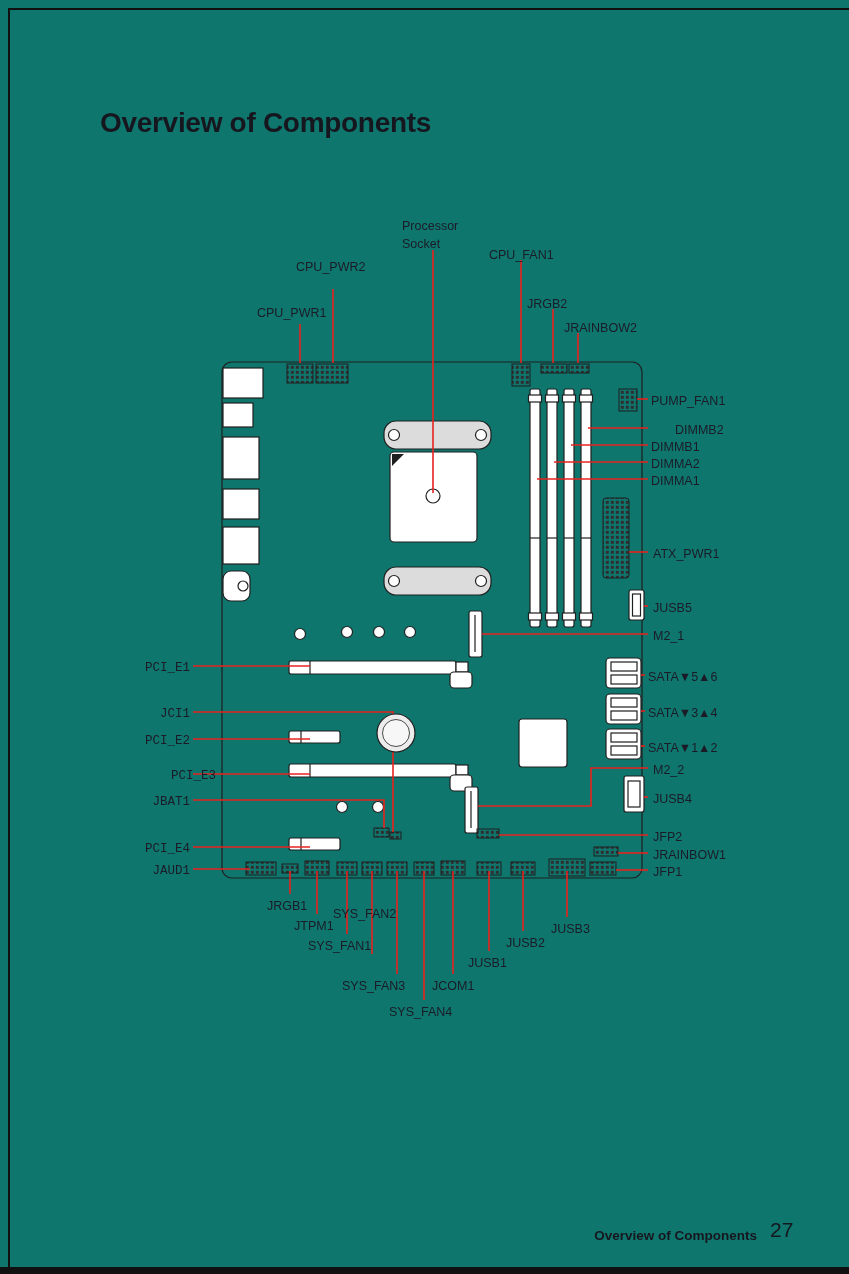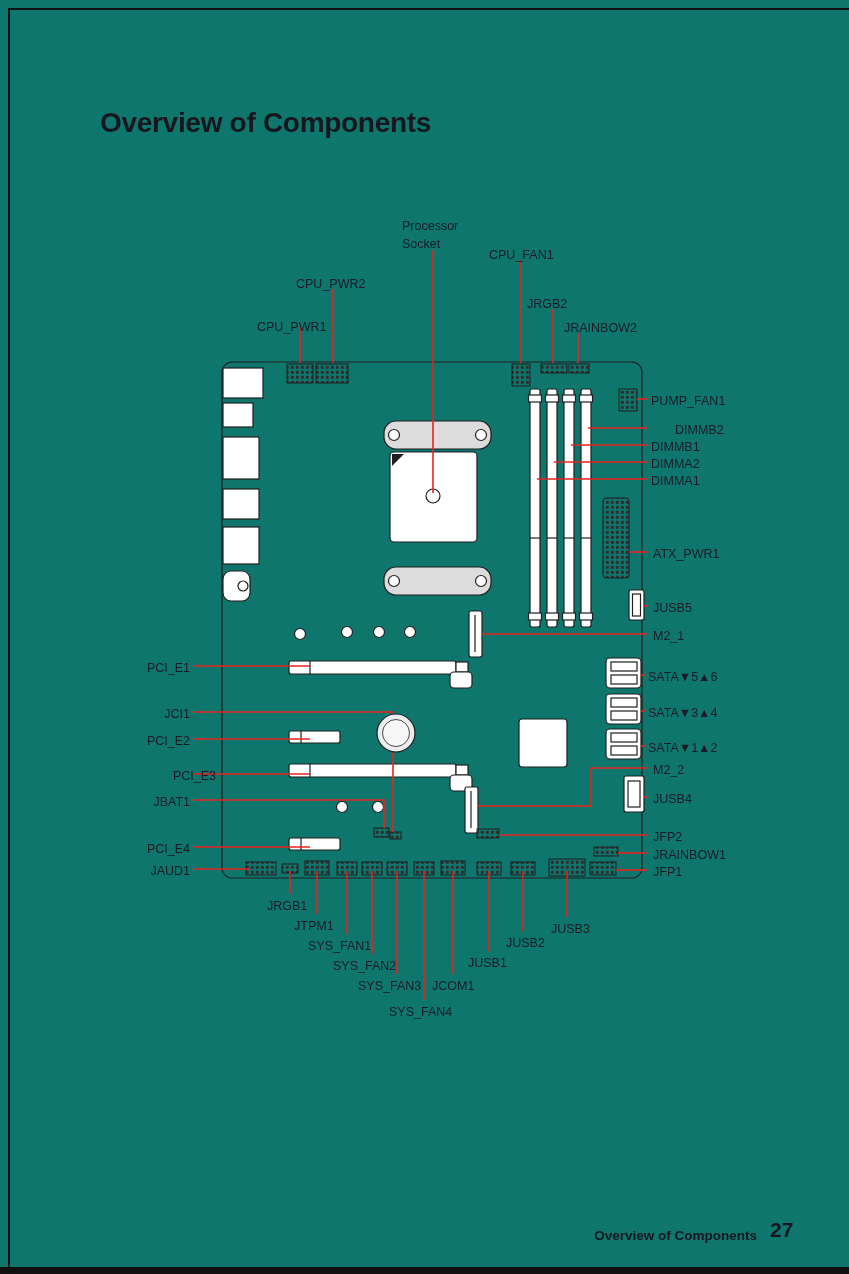--- a/index.html
+++ b/index.html
@@ -12,30 +12,30 @@
   .frame-bottom { position:absolute; left:0;    top:1267px; width:849px; height:7px;    background:#101010; }
 
   .title {
     position:absolute; left:100px; top:88px;
     font-size:28px; font-weight:bold; color:#16161e; letter-spacing:-0.3px;
   }
   .lbl {
     position:absolute; font-size:12.5px; color:#1b1b27;
     white-space:nowrap; line-height:18px;
   }
-  .lbl.right-align { text-align:right; }
+  .lbl.right-align { text-align:right;font-family:Liberation Mono, monospace; }
   .lbl.wrap { white-space:normal; width:72px; }
 
   .footer-section {
     position:absolute; top:1228px; right:92px;
     font-size:13.5px; font-weight:bold; color:#16161e;
   }
   .footer-page {
     position:absolute; left:770px; top:1218px;
-    font-size:21px; font-weight:bold; color:#16161e;
+    font-size:21px; font-weight:normal; color:#16161e;
   }
 
   svg.diagram { position:absolute; left:0; top:0; }
   .bl  { fill:#ffffff; stroke:#1f1f1f; stroke-width:1.2; }
   .bln { fill:none;    stroke:#1f1f1f; stroke-width:1.2; }
   .gray{ fill:#dcdcdc; stroke:#1f1f1f; stroke-width:1.2; }
   .hdr { stroke:#1f1f1f; stroke-width:1; }
   .redl{ fill:none; stroke:#e8231f; stroke-width:1.6; }
 </style>
 </head>
@@ -234,22 +234,22 @@
     </g>
 
     <g>
       <circle cx="396" cy="733" r="19" fill="#ececec" stroke="#1f1f1f" stroke-width="1.2"></circle>
       <circle cx="396" cy="733" r="13.5" fill="#f7f7f7" stroke="#1f1f1f" stroke-width="0.8"></circle>
     </g>
   </svg>
 
   <div class="lbl wrap" style="left:402px;top:217px">Processor Socket</div>
   <div class="lbl" style="left:489px;top:246px">CPU_FAN1</div>
-  <div class="lbl" style="left:296px;top:275px">CPU_PWR2</div>
-  <div class="lbl" style="left:257px;top:318px">CPU_PWR1</div>
+  <div class="lbl" style="left:296px;top:258px">CPU_PWR2</div>
+  <div class="lbl" style="left:257px;top:304px">CPU_PWR1</div>
   <div class="lbl" style="left:527px;top:295px">JRGB2</div>
   <div class="lbl" style="left:564px;top:319px">JRAINBOW2</div>
 
   <div class="lbl" style="left:651px;top:392px">PUMP_FAN1</div>
   <div class="lbl" style="left:675px;top:421px">DIMMB2</div>
   <div class="lbl" style="left:651px;top:438px">DIMMB1</div>
   <div class="lbl" style="left:651px;top:455px">DIMMA2</div>
   <div class="lbl" style="left:651px;top:472px">DIMMA1</div>
   <div class="lbl" style="left:653px;top:545px">ATX_PWR1</div>
   <div class="lbl" style="left:653px;top:599px">JUSB5</div>
@@ -267,22 +267,22 @@
   <div class="lbl right-align" style="right:659px;top:705px">JCI1</div>
   <div class="lbl right-align" style="right:659px;top:732px">PCI_E2</div>
   <div class="lbl right-align" style="right:633px;top:767px">PCI_E3</div>
   <div class="lbl right-align" style="right:659px;top:793px">JBAT1</div>
   <div class="lbl right-align" style="right:659px;top:840px">PCI_E4</div>
   <div class="lbl right-align" style="right:659px;top:862px">JAUD1</div>
 
   <div class="lbl" style="left:267px;top:897px">JRGB1</div>
   <div class="lbl" style="left:294px;top:917px">JTPM1</div>
   <div class="lbl" style="left:308px;top:937px">SYS_FAN1</div>
-  <div class="lbl" style="left:333px;top:957px">SYS_FAN2</div>
-  <div class="lbl" style="left:358px;top:977px">SYS_FAN3</div>
+  <div class="lbl" style="left:333px;top:905px">SYS_FAN2</div>
+  <div class="lbl" style="left:342px;top:977px">SYS_FAN3</div>
   <div class="lbl" style="left:432px;top:977px">JCOM1</div>
   <div class="lbl" style="left:389px;top:1003px">SYS_FAN4</div>
   <div class="lbl" style="left:468px;top:954px">JUSB1</div>
   <div class="lbl" style="left:506px;top:934px">JUSB2</div>
   <div class="lbl" style="left:551px;top:920px">JUSB3</div>
 
   <div class="footer-section">Overview of Components</div>
   <div class="footer-page">27</div>
 
 </div>

